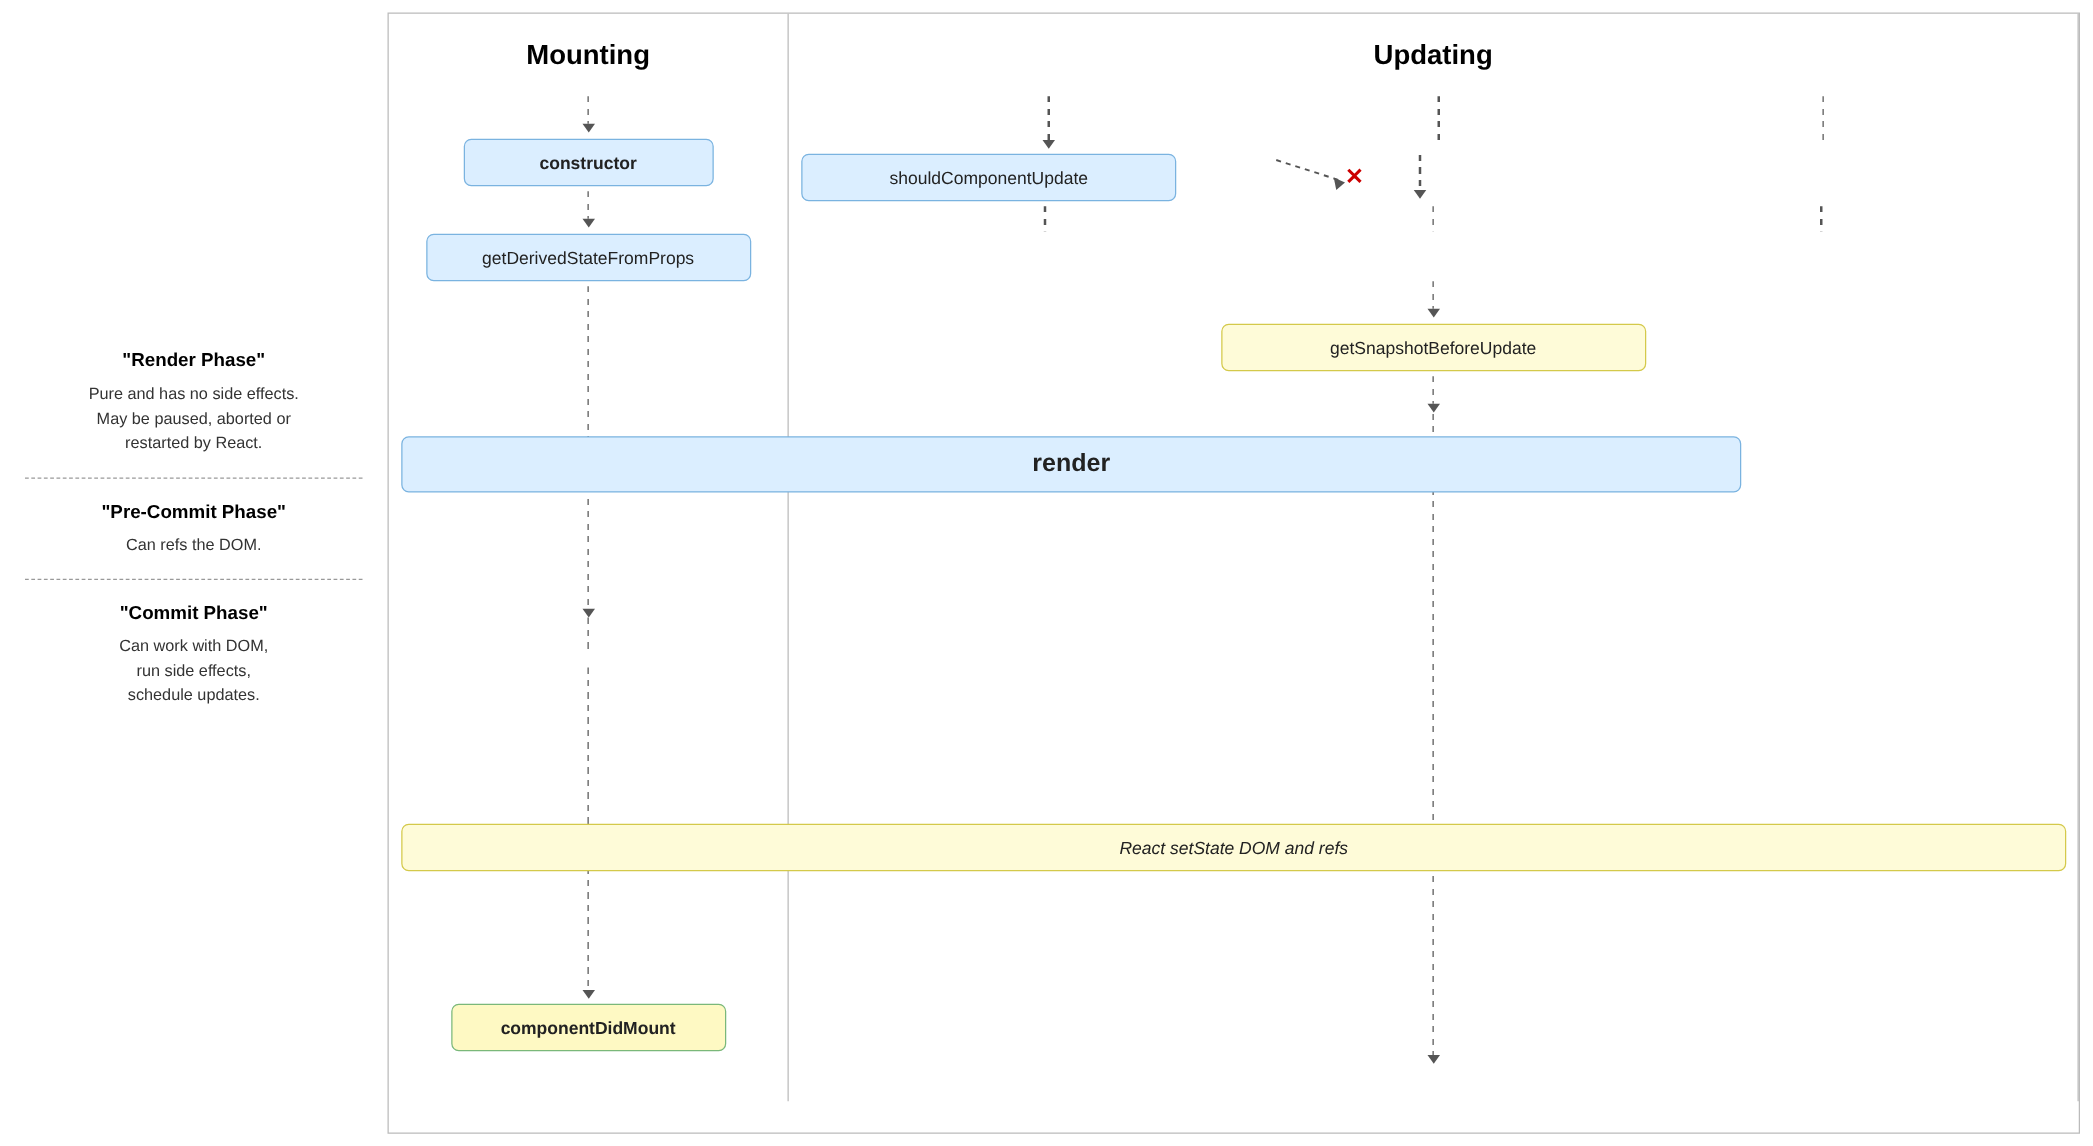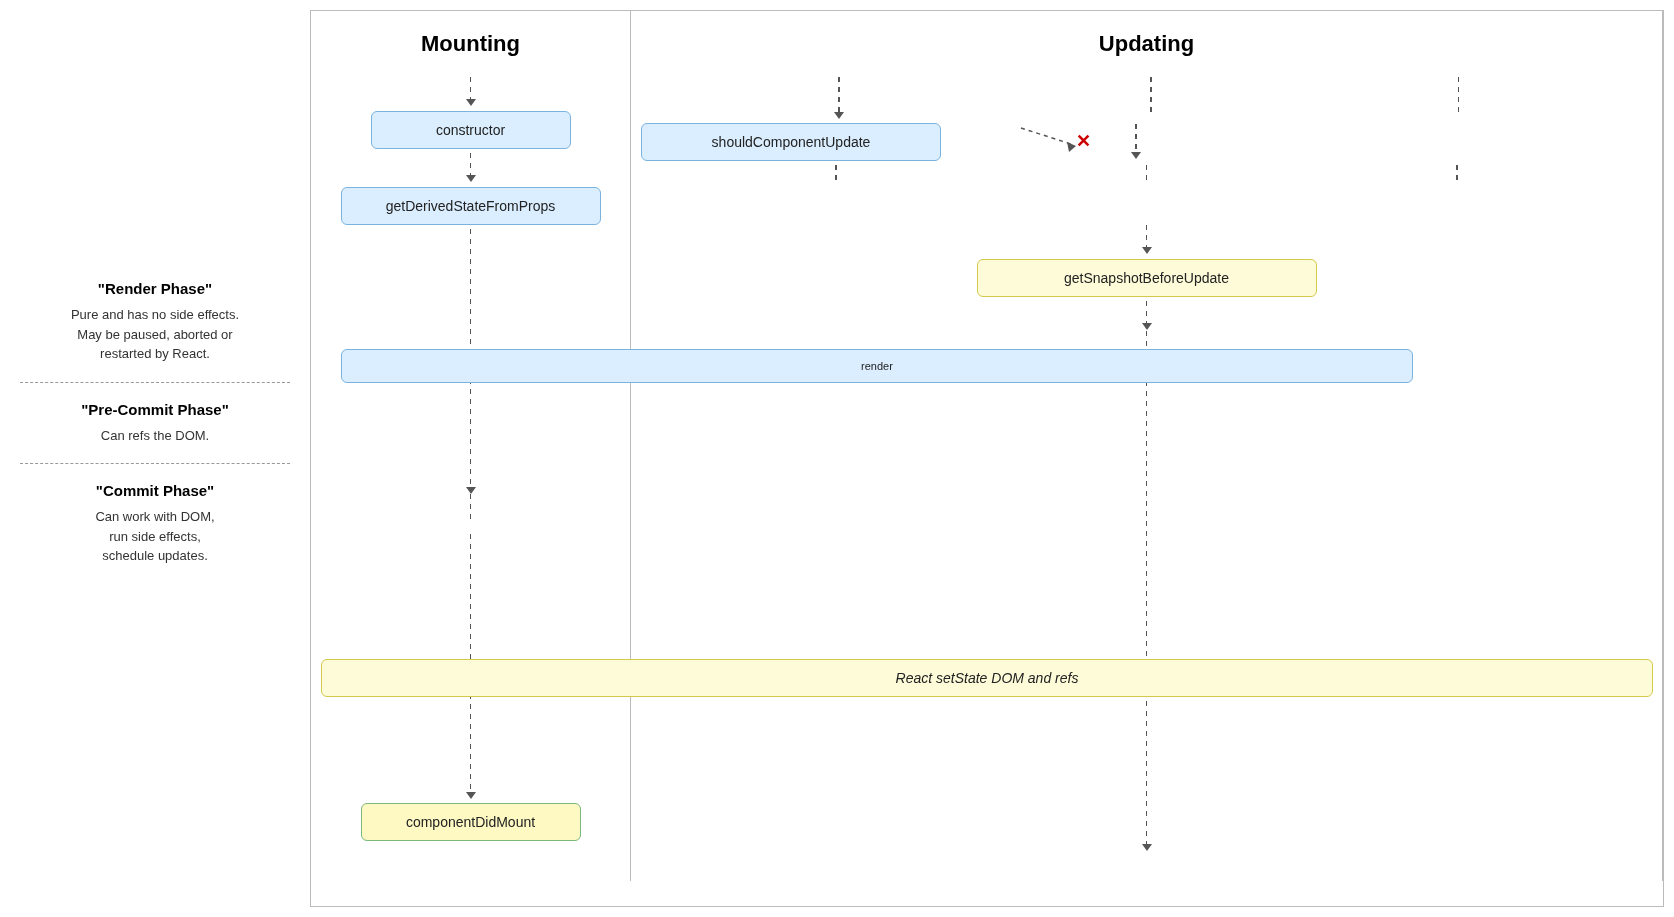--- a/index.html
+++ b/index.html
@@ -101,21 +101,21 @@
     }
 
     .box-green {
       background: #fef9c3;
       border: 1.5px solid #7ab87a;
       color: #222;
       font-weight: 700;
     }
 
     .box-bold {
-      font-weight: 400;
+      font-weight: 700;
     }
     .arrowhead-down {
       width: 0;
       height: 0;
       border-left: 5px solid transparent;
       border-right: 5px solid transparent;
       border-top: 7px solid #555;
       margin: 0 auto;
     }
 
@@ -291,21 +291,21 @@
         <div class="arrowhead-down"></div>
       </div>
 
     </div>
 
   </div>
 
   <div style="position:absolute; top:0; left:0; width:100%; height:870px; pointer-events:none;">
 
     <div style="position:absolute; top:338px; left:10px; right:270px;">
-      <div class="box box-blue box-bold" style="width:100%; font-size:11px;margin-left:20px;">
+      <div class="box box-blue box-bold" style="width:100%; font-size:20px;">
         <span>render</span>
       </div>
     </div>
 
     <div style="position:absolute; top:648px; left:10px; right:10px;">
       <div class="box box-yellow" style="width:100%; text-align:center; font-style:italic; font-size:14px;">
         <span>React setState DOM and refs</span>
       </div>
     </div>
   </div>

